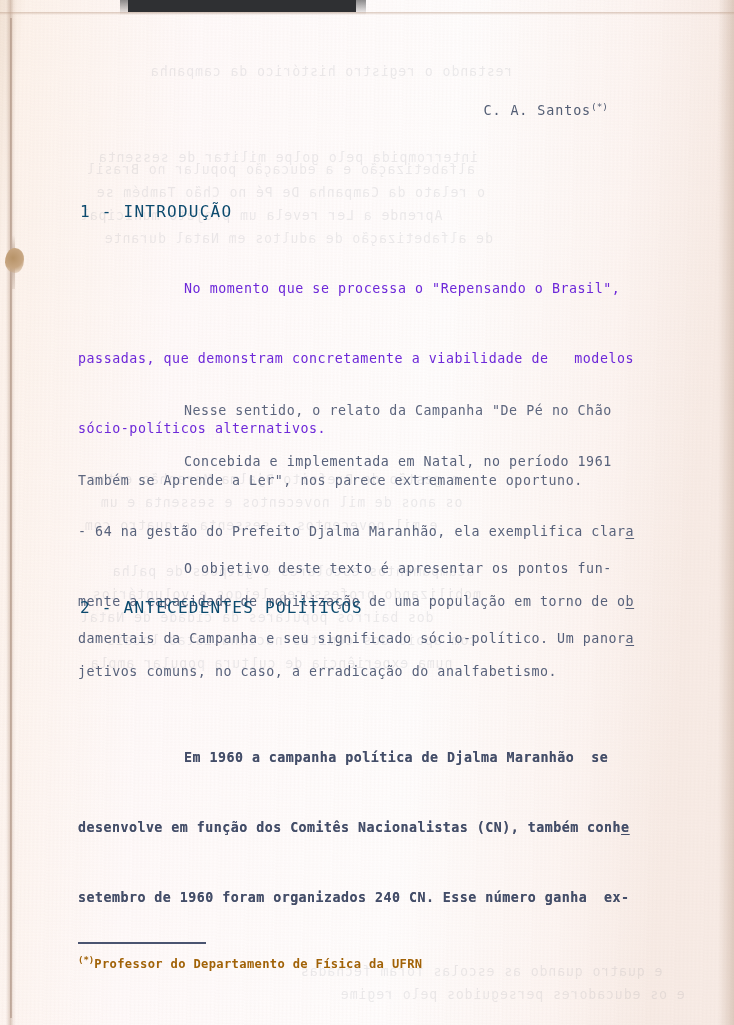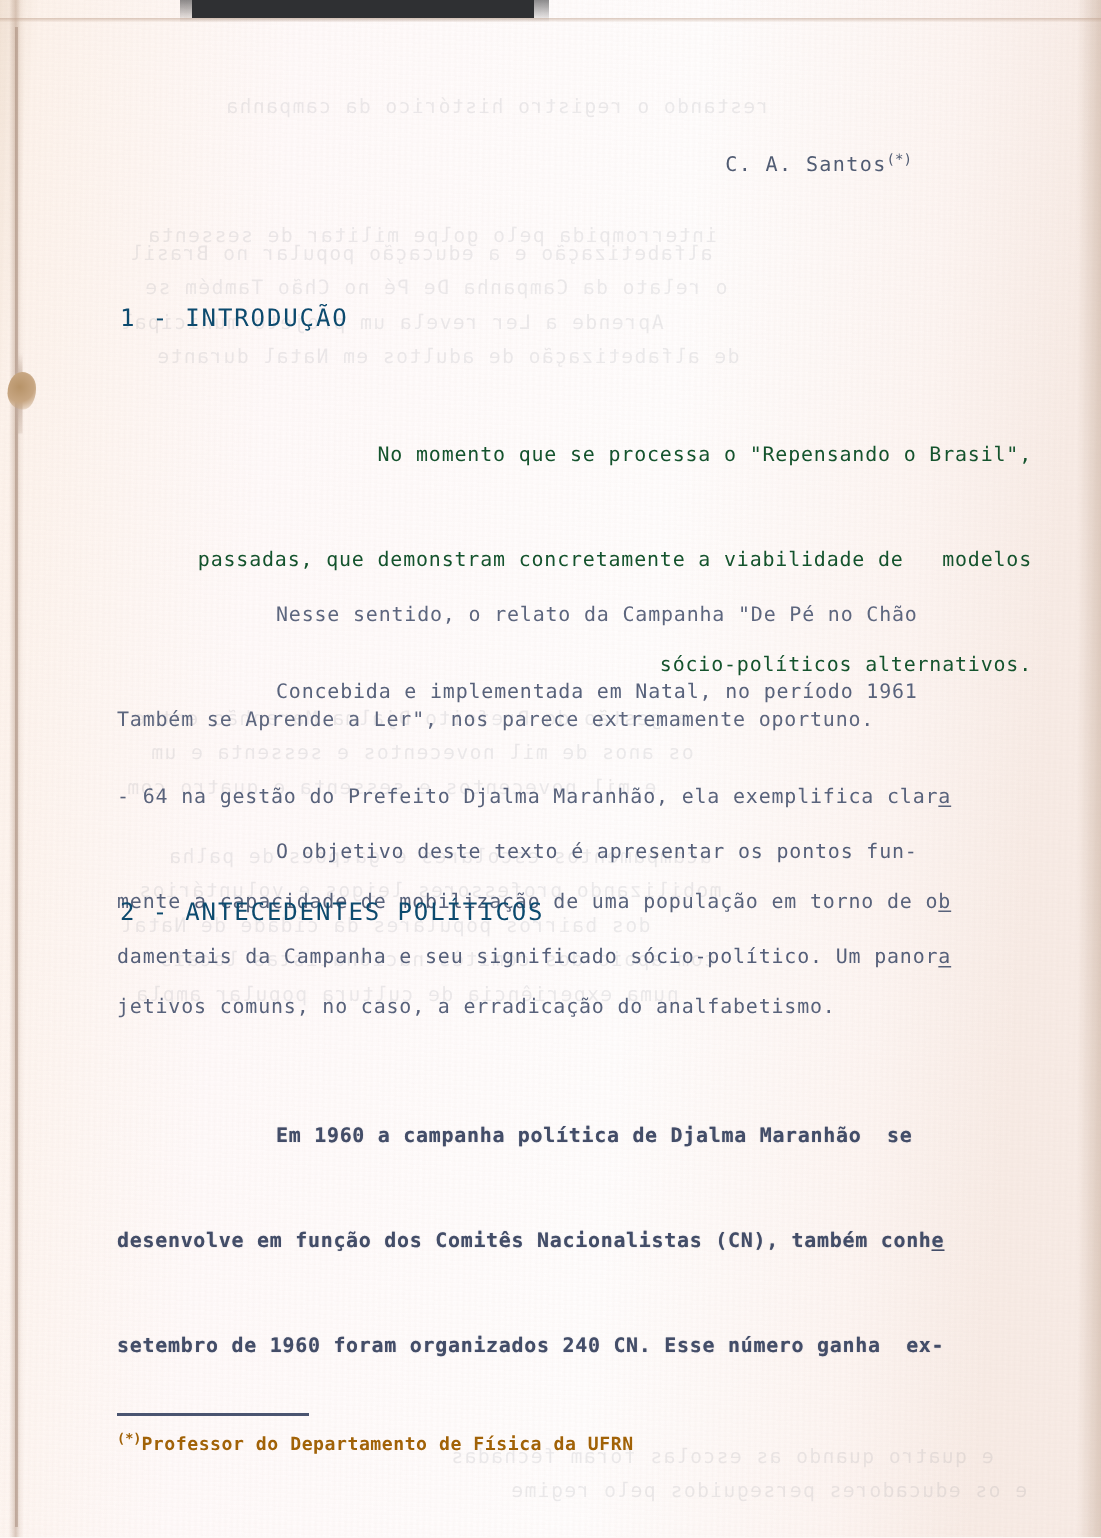--- a/index.html
+++ b/index.html
@@ -190,21 +190,21 @@
   .para .ln { display: block; white-space: pre; }
   .para .indent { display: inline-block; width: 106px; }
   .para .brk { text-decoration: underline; text-underline-offset: 2px; }
   .para .sup {
     font-size: 9.4px;
     vertical-align: 0.55em;
     letter-spacing: 0;
   }
 
   
-  .p1 { top: 245px; color: #14532d; text-align: right; }
+  .p1 { top: 230px; color: #6d28d9; }
   .p2 { top: 352px; color: #5d677e; color: #5d667e; }
   .p3 { top: 403px; color: #58627b; }
   .p4 { top: 510px; color: #555f79; }
   .p5 { top: 637px; color: #525c76; }
   .p6 { top: 699px; color: #434d68; font-weight: 600; letter-spacing: 0.48px; }
 
   .p6 .ln { text-shadow: 0 0 0.6px rgba(50,60,85,0.55); }
 
   .footnote-rule {
     position: absolute;

